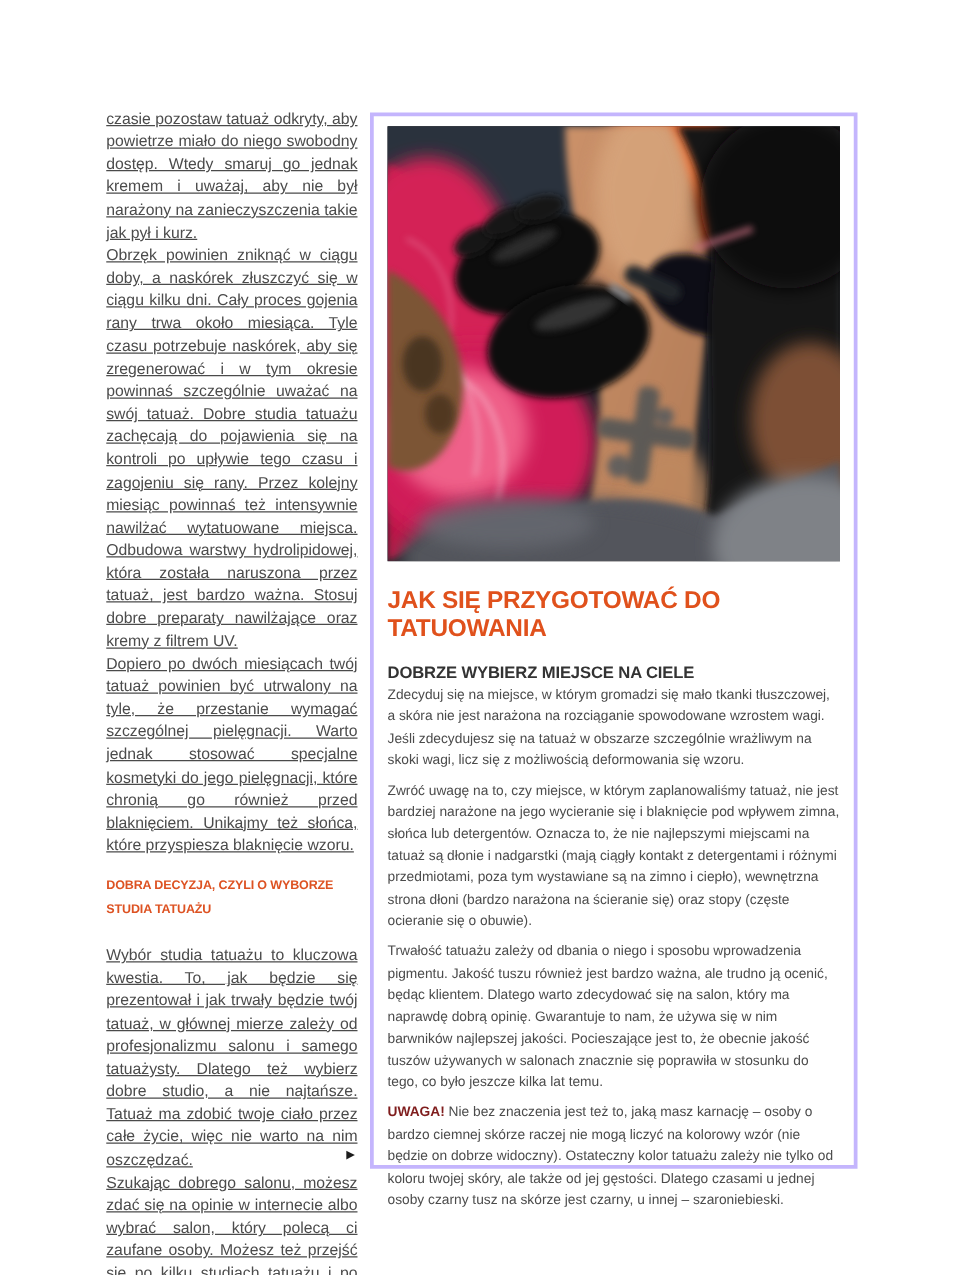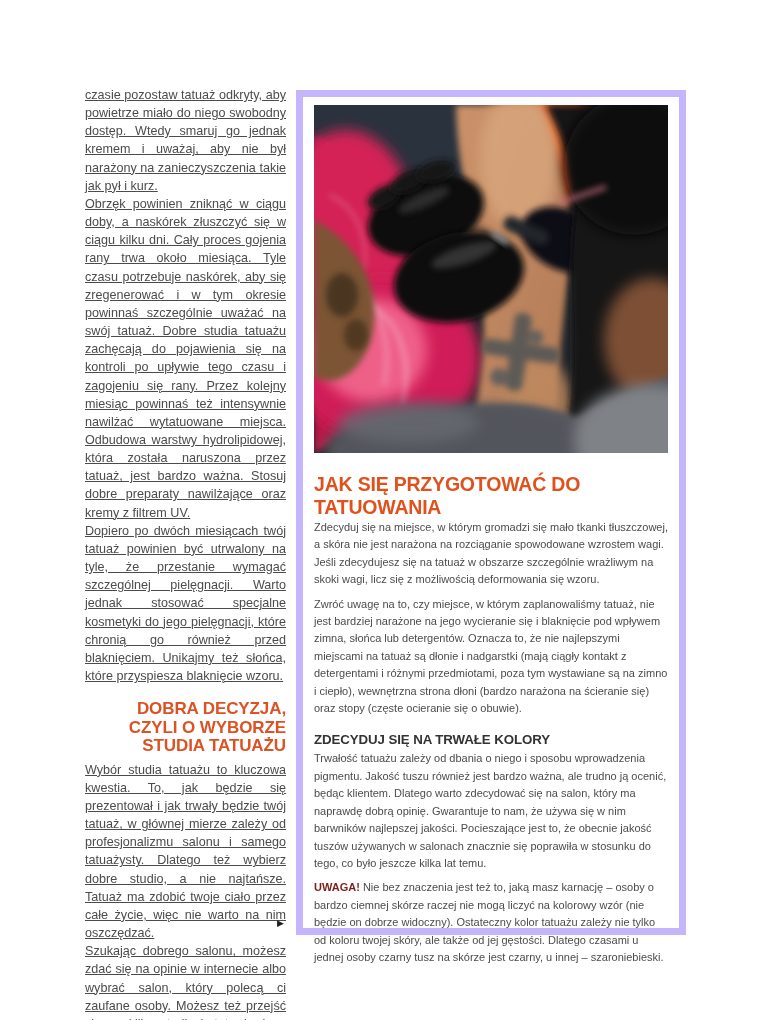--- a/index.html
+++ b/index.html
@@ -20,40 +20,40 @@
     color: #4b4b4b;
     font-size: 12.6px;
     line-height: 18.15px;
     text-align: justify;
     hyphens: auto;
     -webkit-hyphens: auto;
   }
   .left-col p { margin: 0; text-decoration: underline; }
   .col-heading {
     color: #dd5222;
-    font-size: 17px;
+    font-size: 10px;
     line-height: 18.5px;
     font-weight: bold;
-    margin: 15px 0 5px 0;
-    text-align: right;
+    margin: 15px 0 18px 0;
+    text-align: left;
     letter-spacing: -0.1px;
   }
   .cont-arrow {
     position: absolute;
     left: 277px; top: 918px;
     font-size: 9px;
     color: #1c1c1c;
   }
 
   
   .feature-box {
     position: absolute;
     left: 296px; top: 90px;
     width: 390px; height: 845px;
-    border: 7px solid #c4b5fd;
+    border: 3px solid #c4b5fd;
     background: #ffffff;
     padding: 8px 11px;
   }
   .photo {
     width: 100%; height: 348px;
     overflow: hidden;
     background: #20242a;
   }
   .photo svg { display: block; }
   .box-title {
@@ -192,26 +192,26 @@
         <ellipse cx="145" cy="345" rx="135" ry="46" fill="#53555b" filter="url(#b7)"></ellipse>
         <ellipse cx="335" cy="335" rx="75" ry="55" fill="#7f8287" filter="url(#b7)"></ellipse>
         <ellipse cx="95" cy="318" rx="70" ry="20" fill="#6a6d74" opacity="0.7" filter="url(#b7)"></ellipse>
       </g>
     </svg>
   </div>
 
   <h1 class="box-title">JAK SIĘ PRZYGOTOWAĆ DO TATUOWANIA</h1>
 
   <section>
+    <h2>DOBRZE WYBIERZ MIEJSCE NA CIELE</h2>
     <p>Zdecyduj się na miejsce, w którym gromadzi się mało tkanki tłuszczowej, a skóra nie jest narażona na rozciąganie spowodowane wzrostem wagi. Jeśli zdecydujesz się na tatuaż w obszarze szczególnie wrażliwym na skoki wagi, licz się z możliwością deformowania się wzoru.</p>
     <p>Zwróć uwagę na to, czy miejsce, w którym zaplanowaliśmy tatuaż, nie jest bardziej narażone na jego wycieranie się i blaknięcie pod wpływem zimna, słońca lub detergentów. Oznacza to, że nie najlepszymi miejscami na tatuaż są dłonie i nadgarstki (mają ciągły kontakt z detergentami i różnymi przedmiotami, poza tym wystawiane są na zimno i ciepło), wewnętrzna strona dłoni (bardzo narażona na ścieranie się) oraz stopy (częste ocieranie się o obuwie).</p>
   </section>
 
   <section>
-    <h2>ZDECYDUJ SIĘ NA TRWAŁE KOLORY</h2>
     <p>Trwałość tatuażu zależy od dbania o niego i sposobu wprowadzenia pigmentu. Jakość tuszu również jest bardzo ważna, ale trudno ją ocenić, będąc klientem. Dlatego warto zdecydować się na salon, który ma naprawdę dobrą opinię. Gwarantuje to nam, że używa się w nim barwników najlepszej jakości. Pocieszające jest to, że obecnie jakość tuszów używanych w salonach znacznie się poprawiła w stosunku do tego, co było jeszcze kilka lat temu.</p>
     <p><span class="note-label">UWAGA!</span> <span>Nie bez znaczenia jest też to, jaką masz karnację – osoby o bardzo ciemnej skórze raczej nie mogą liczyć na kolorowy wzór (nie będzie on dobrze widoczny). Ostateczny kolor tatuażu zależy nie tylko od koloru twojej skóry, ale także od jej gęstości. Dlatego czasami u jednej osoby czarny tusz na skórze jest czarny, u innej – szaroniebieski.</span></p>
   </section>
 </div>
 
 <div class="footer">
   <span class="site">hebe.pl</span>
   <span class="brand">hebe</span>
   <span class="pagenum">87</span>
 </div>

